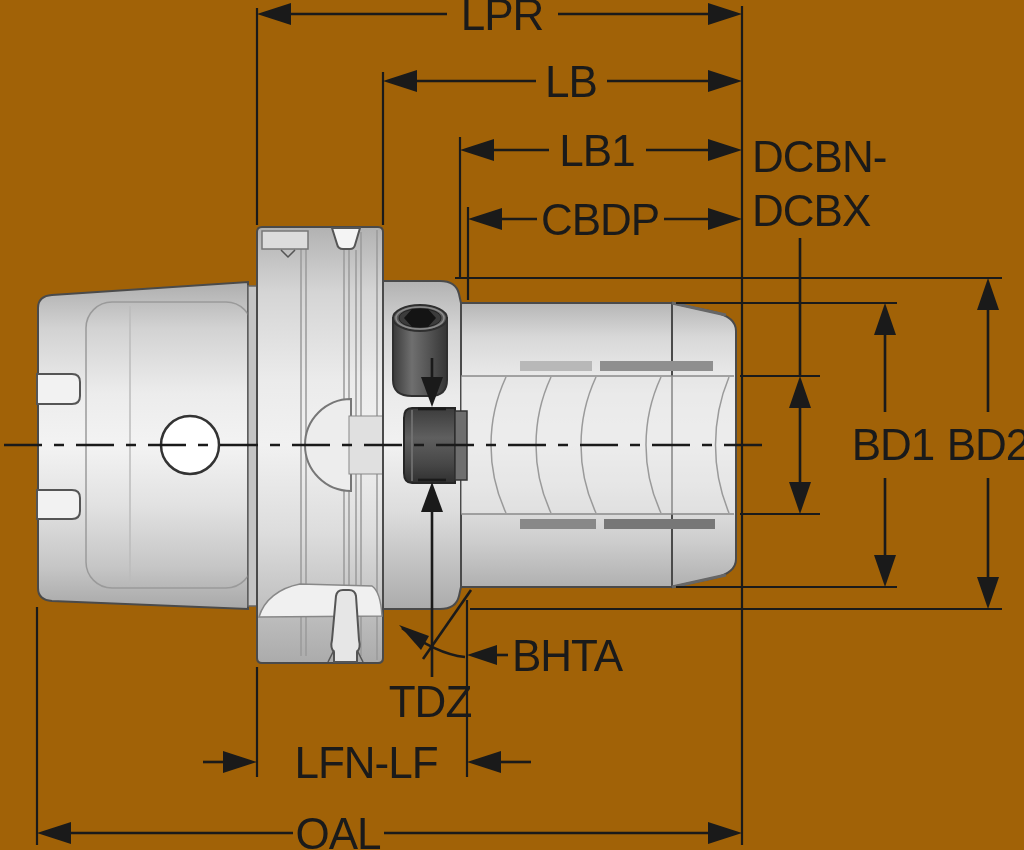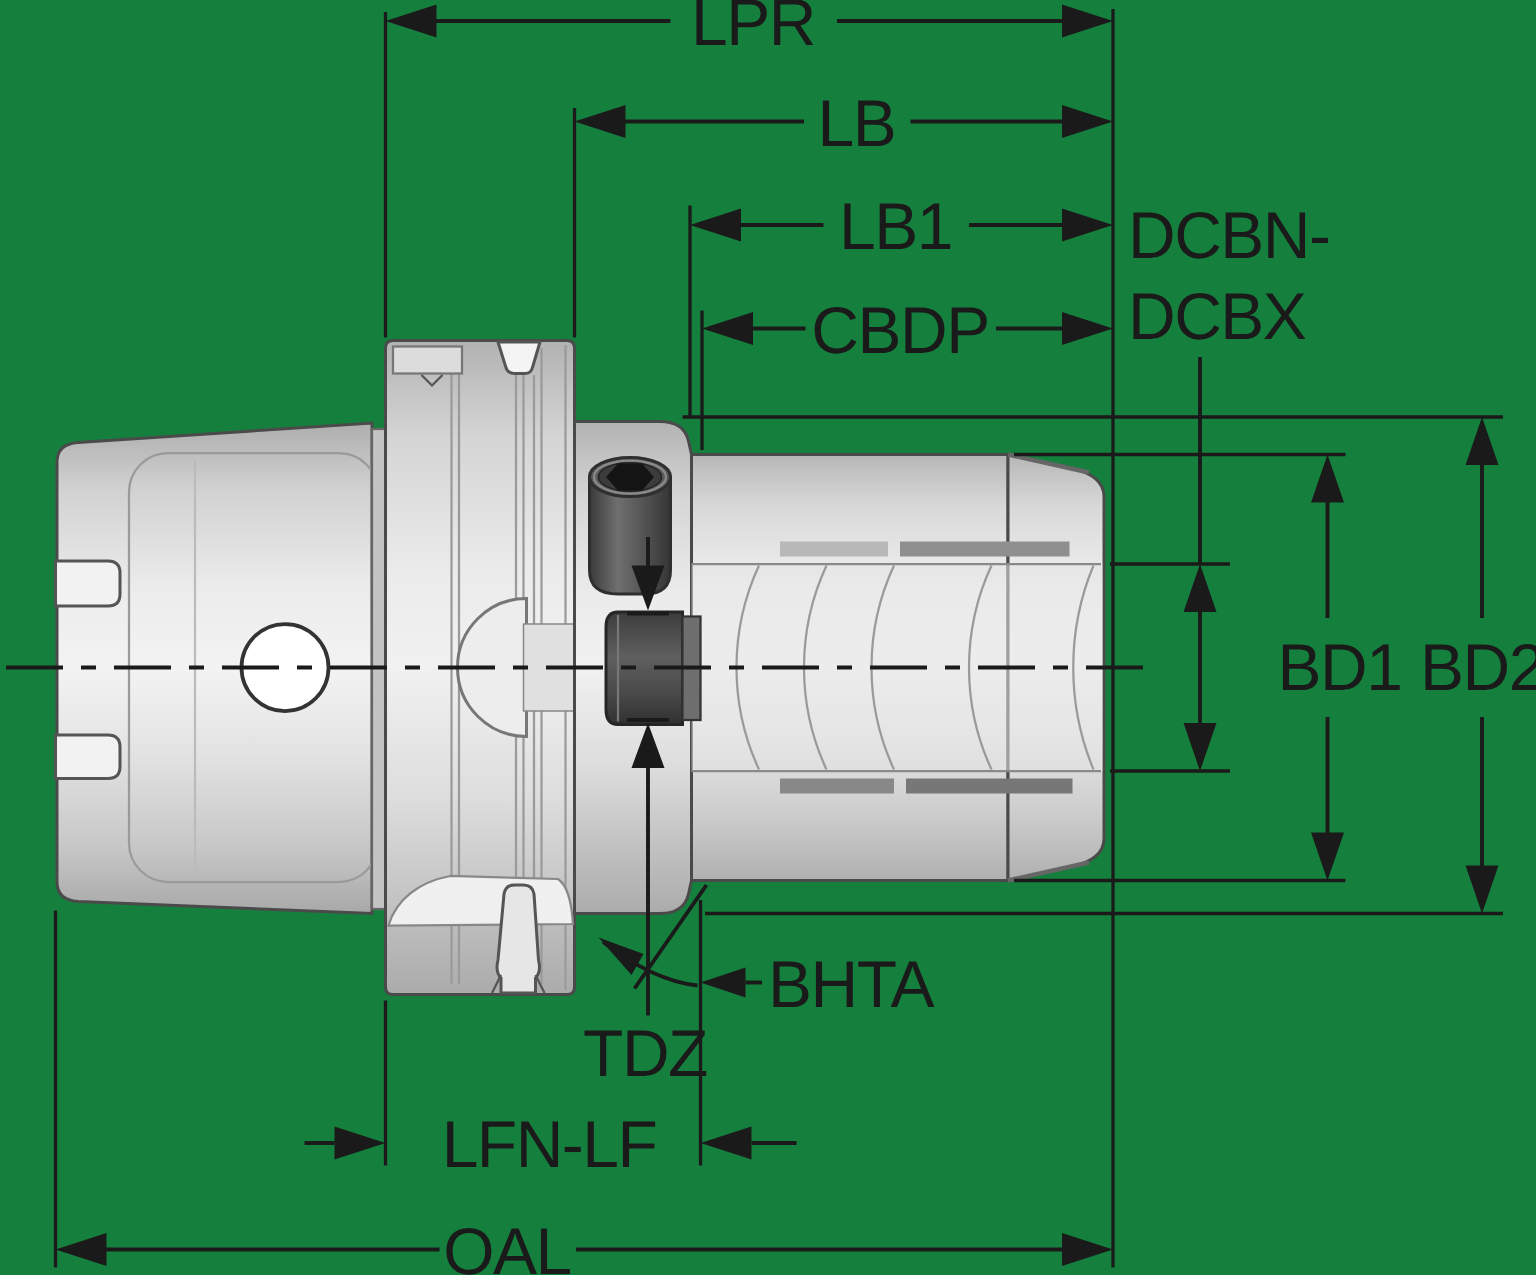--- a/index.html
+++ b/index.html
@@ -1,16 +1,16 @@
 <!DOCTYPE html>
 <html><head>
 <meta charset="utf-8">
 <style>
   html,body{margin:0;padding:0;background:#ffffff;}
-  .stage{position:relative;width:1024px;height:850px;background:#15803d;overflow:hidden;}
+  .stage{position:relative;width:1024px;height:850px;background:#a16207;overflow:hidden;}
   svg{display:block;}
   text{font-family:"Liberation Sans","DejaVu Sans",sans-serif;font-size:44px;fill:#1a1a1a;letter-spacing:-1px;}
   .dim-line{stroke:#1a1a1a;stroke-width:2.6;fill:none;}
   .ext-line{stroke:#1a1a1a;stroke-width:2.2;fill:none;}
   .arrow{fill:#1a1a1a;stroke:none;}
   .outline{stroke:#4a4a4a;stroke-width:2;}
   .thin{stroke:#9a9a9a;stroke-width:1.5;fill:none;}
   .center-line{stroke:#1a1a1a;stroke-width:2.6;stroke-dasharray:38 12 10 12;fill:none;}
 </style>
 </head>

